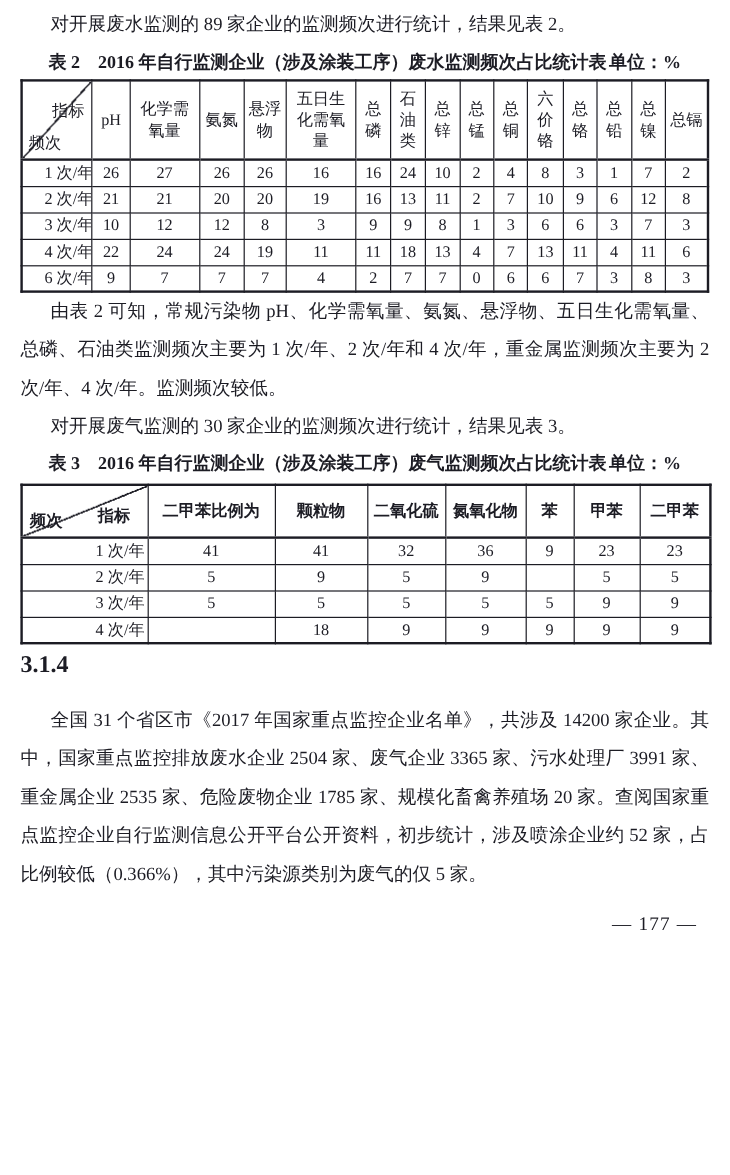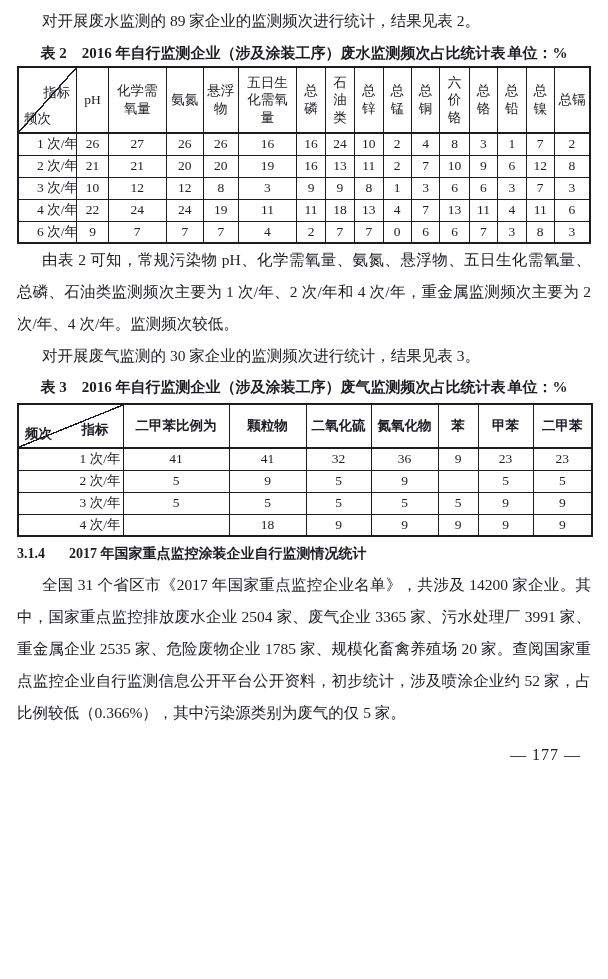--- a/index.html
+++ b/index.html
@@ -44,21 +44,21 @@
       transparent calc(50% + 0.7px));
   }
   th.diag .corner-top{position:absolute;top:16px;right:6px;}
   th.diag .corner-bottom{position:absolute;bottom:4px;left:5px;}
   .t3 th.diag .corner-top{right:14px;font-weight:bold;}
   .t3 th.diag .corner-bottom{left:6px;font-weight:bold;}
   .after-table{margin-top:15px;}
   .t3-title{margin:5px 0 6px 0;}
   .p5{margin-top:14px;}
   .section-heading{
-    margin:4px 0 2px 0;font-weight:bold;font-size:14px;line-height:26px;
+    margin:4px 0 18px 0;font-weight:bold;font-size:20px;line-height:26px;
     display:flex;align-items:baseline;
   }
   .section-heading .num{margin-right:24px;}
   .page-number{
     margin-top:16px;text-align:right;padding-right:10px;
     font-size:16px;line-height:20px;letter-spacing:1px;
   }
 </style>
 </head>
 <body>
@@ -282,21 +282,20 @@
           <td>9</td>
           <td>9</td>
           <td>9</td>
         </tr>
       </tbody>
     </table>
 
 
   <div class="section-heading">
     <span class="num">3.1.4</span>
-    <span>2017 年国家重点监控涂装企业自行监测情况统计</span>
   </div>
 
   <p class="body-para">全国 31 个省区市《2017 年国家重点监控企业名单》，共涉及 14200 家企业。其中，国家重点监控排放废水企业 2504 家、废气企业 3365 家、污水处理厂 3991 家、重金属企业 2535 家、危险废物企业 1785 家、规模化畜禽养殖场 20 家。查阅国家重点监控企业自行监测信息公开平台公开资料，初步统计，涉及喷涂企业约 52 家，占比例较低（0.366%），其中污染源类别为废气的仅 5 家。</p>
 
 
   <div class="page-number">— 177 —</div>
 
 </div>
 
 </body></html>

